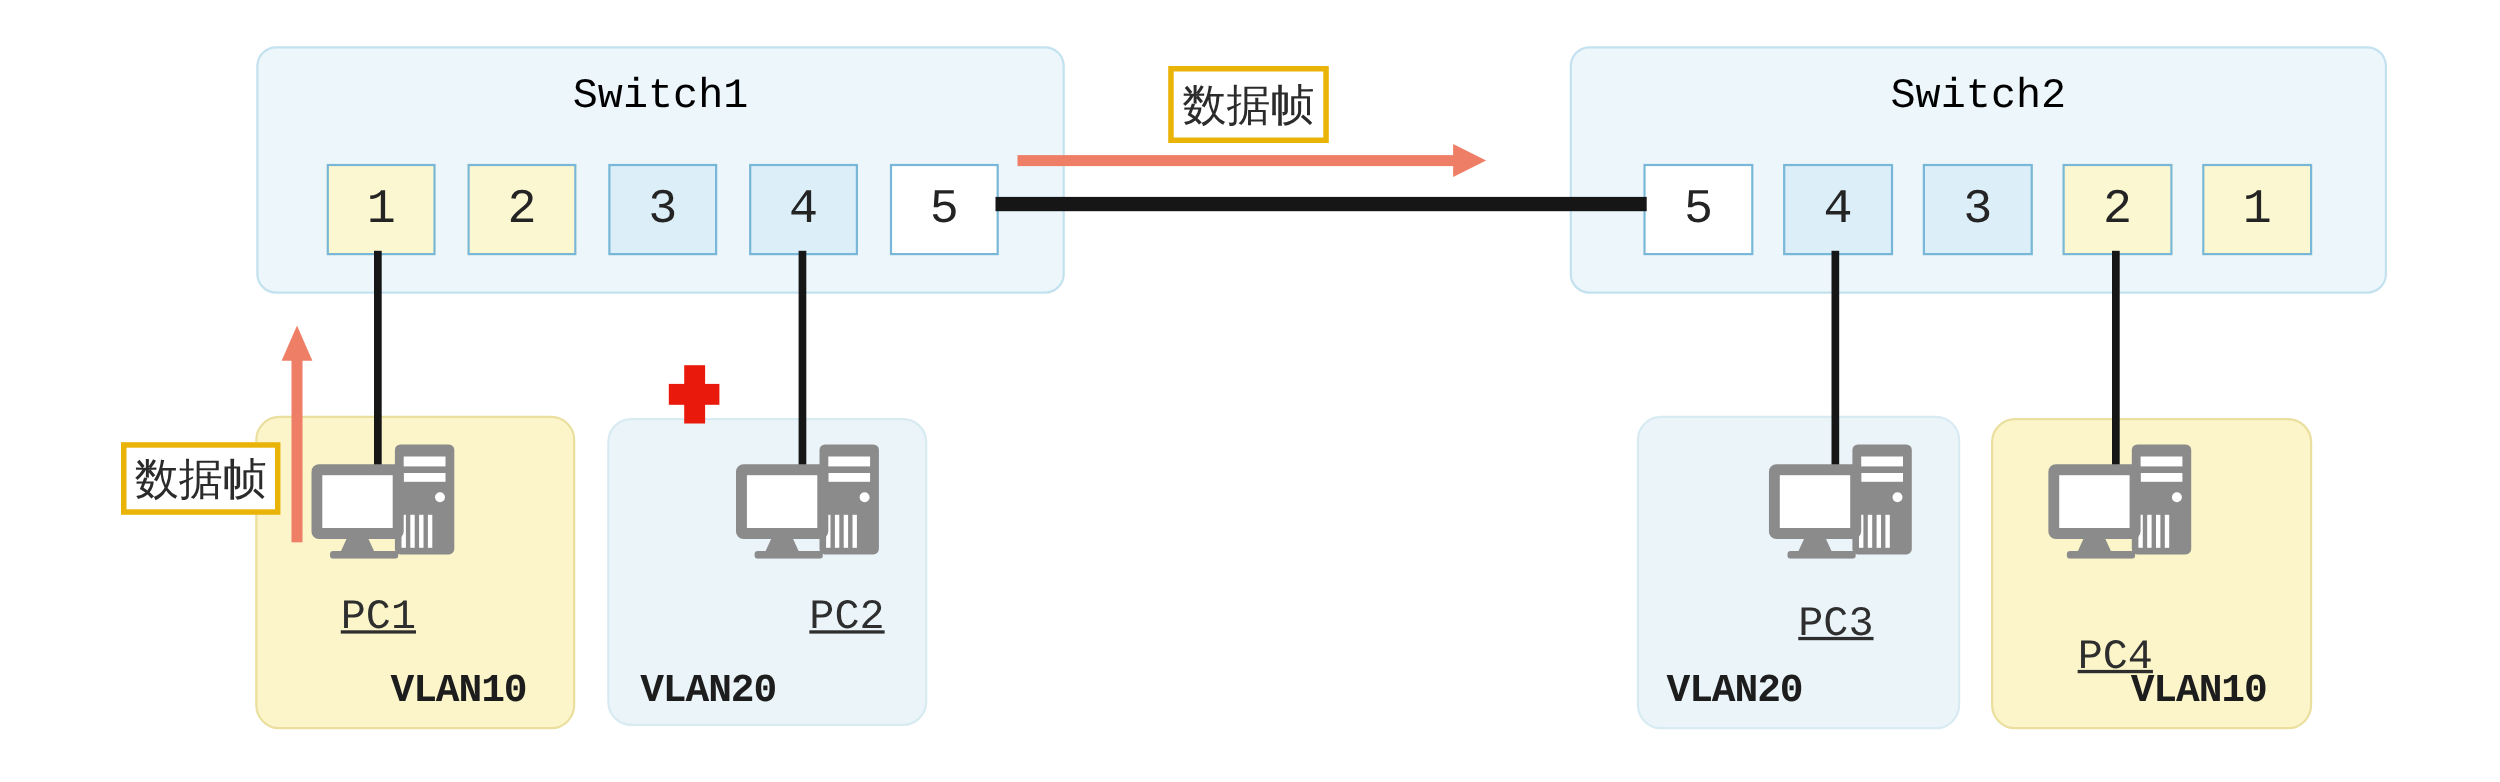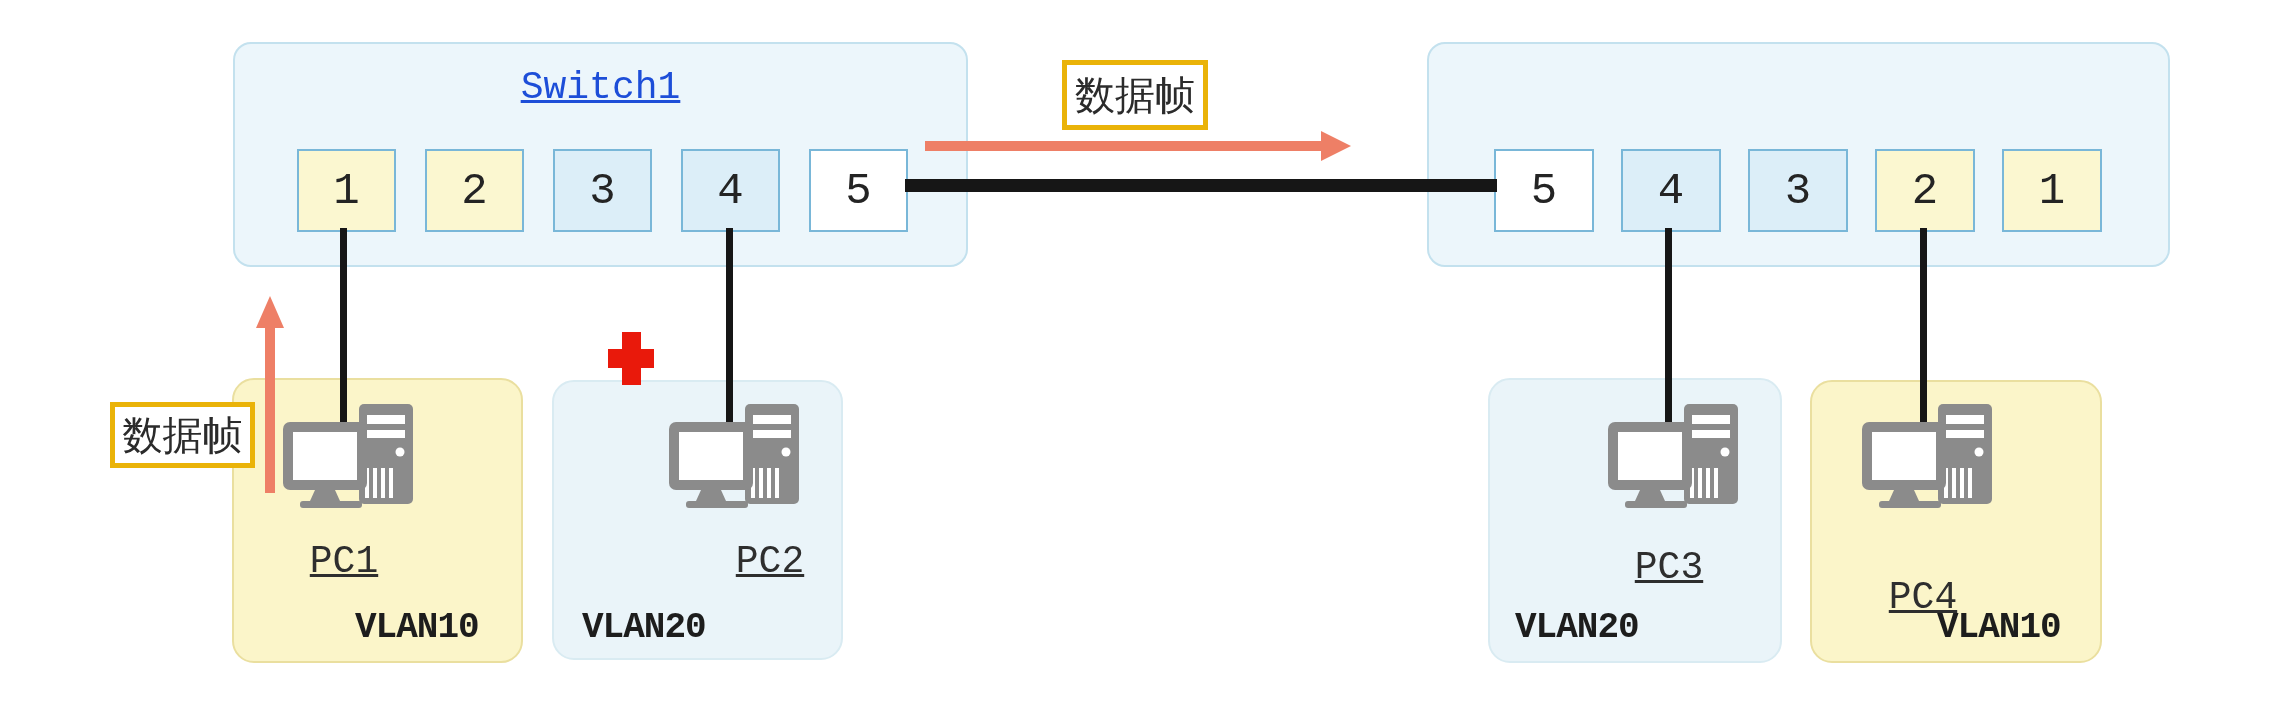--- a/index.html
+++ b/index.html
@@ -1,21 +1,21 @@
 <!DOCTYPE html>
 <html><head>
 <meta charset="utf-8">
 <style>
   html,body{margin:0;padding:0;background:#ffffff;}
   .canvas{position:relative;width:2273px;height:711px;background:#ffffff;overflow:hidden;
           font-family:"Liberation Mono","DejaVu Sans Mono",monospace;color:#242424;}
 
   
   .sw{position:absolute;background:#ecf6fb;border:2px solid #c3e1ee;border-radius:18px;box-sizing:border-box;}
-  .sw-title{position:absolute;left:0;right:0;top:22px;text-align:center;font-size:38px;color:#1d4ed8;text-decoration:underline;}
+  .sw-title{position:absolute;left:0;right:0;top:22px;text-align:center;font-size:38px;color:#000000;}
   .port{position:absolute;top:105px;width:99px;height:83px;border:2px solid #79b7d8;box-sizing:border-box;
         display:flex;align-items:center;justify-content:center;}
   .port-num{font-size:44px;color:#242424;}
   .port--vlan10{background:#fbf7d0;}
   .port--vlan20{background:#dceef8;}
   .port--trunk{background:#ffffff;}
 
   
   .wire{position:absolute;width:7px;background:#161616;z-index:1;}
   .trunk{position:absolute;left:905px;top:179px;width:592px;height:13px;background:#161616;z-index:1;}
@@ -62,20 +62,21 @@
       </div>
     <div class="port port--vlan20" style="left:446px;">
         <span class="port-num">4</span>
       </div>
     <div class="port port--trunk" style="left:574px;">
         <span class="port-num">5</span>
       </div>
   </div>
 
   <div class="sw" style="left:1427px;top:42px;width:743px;height:225px;">
+    <div class="sw-title">Switch2</div>
     <div class="port port--trunk" style="left:65px;width:100px;">
         <span class="port-num">5</span>
       </div>
     <div class="port port--vlan20" style="left:192px;width:100px;">
         <span class="port-num">4</span>
       </div>
     <div class="port port--vlan20" style="left:319px;width:100px;">
         <span class="port-num">3</span>
       </div>
     <div class="port port--vlan10" style="left:446px;width:100px;">

